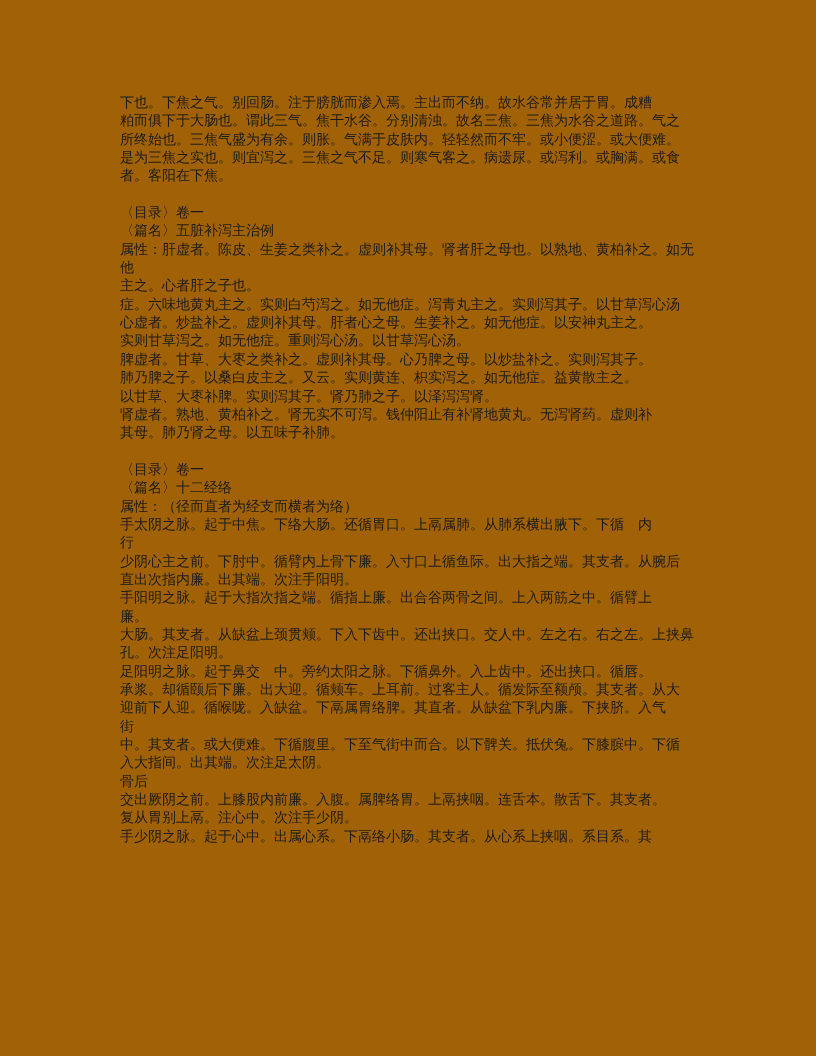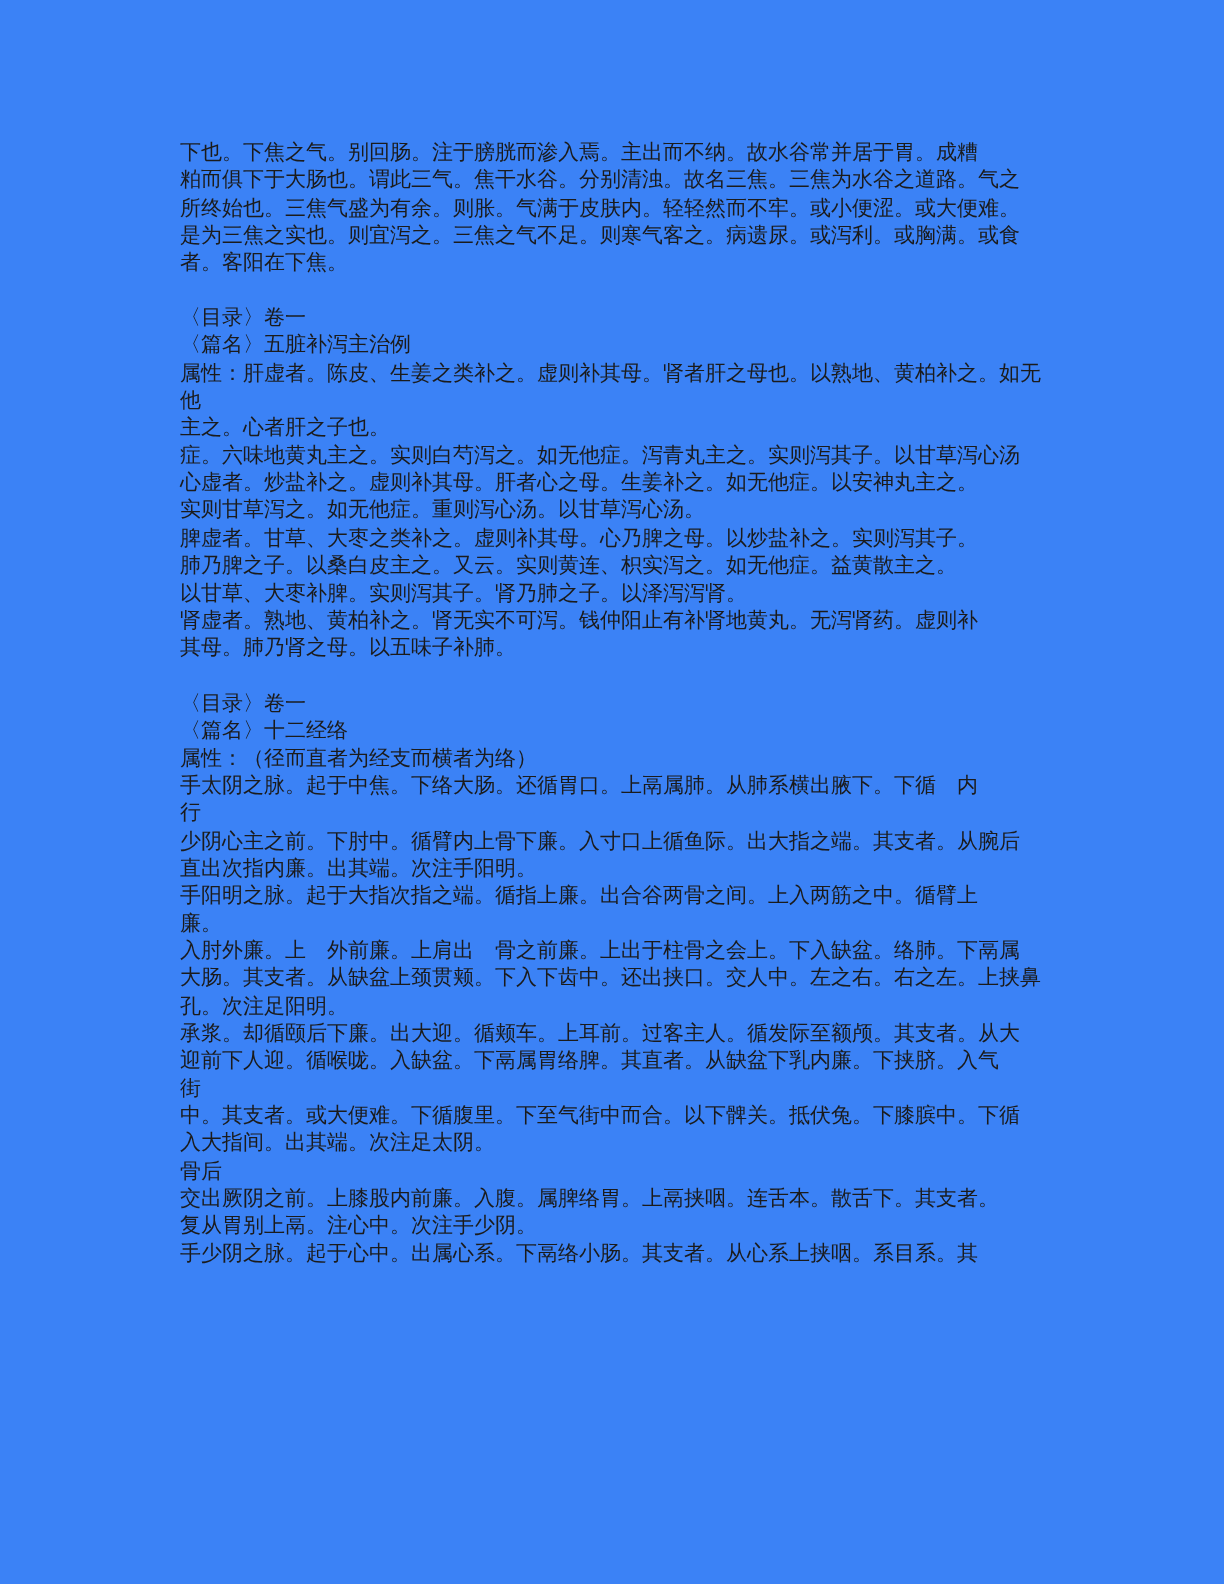--- a/index.html
+++ b/index.html
@@ -13,21 +13,21 @@
     position: relative;
     overflow: hidden;
     font-family: "Liberation Serif", "DejaVu Serif", serif;
   }
   .page {
     position: absolute;
     left: 0;
     top: 0;
     width: 816px;
     height: 1056px;
-    background: #3b82f6;
+    background: #a16207;
   }
   .text-block {
     position: absolute;
     left: 120px;
     top: 94px;
     width: 600px;
   }
   .section + .section {
     margin-top: 18.35px; 
   }
@@ -69,23 +69,23 @@
       <div class="section">
         <div class="line">〈目录〉卷一</div>
         <div class="line">〈篇名〉十二经络</div>
         <div class="line">属性：（径而直者为经支而横者为络）</div>
         <div class="line">手太阴之脉。起于中焦。下络大肠。还循胃口。上鬲属肺。从肺系横出腋下。下循　内</div>
         <div class="line">行</div>
         <div class="line">少阴心主之前。下肘中。循臂内上骨下廉。入寸口上循鱼际。出大指之端。其支者。从腕后</div>
         <div class="line">直出次指内廉。出其端。次注手阳明。</div>
         <div class="line">手阳明之脉。起于大指次指之端。循指上廉。出合谷两骨之间。上入两筋之中。循臂上</div>
         <div class="line">廉。</div>
-        <div class="line">入肘外廉。上　外前廉。上肩出　骨之前廉。上出于柱骨之会上。下入缺盆。络肺。下鬲属</div>
         <div class="line">大肠。其支者。从缺盆上颈贯颊。下入下齿中。还出挟口。交人中。左之右。右之左。上挟鼻</div>
         <div class="line">孔。次注足阳明。</div>
+        <div class="line">足阳明之脉。起于鼻交　中。旁约太阳之脉。下循鼻外。入上齿中。还出挟口。循唇。</div>
         <div class="line">承浆。却循颐后下廉。出大迎。循颊车。上耳前。过客主人。循发际至额颅。其支者。从大</div>
         <div class="line">迎前下人迎。循喉咙。入缺盆。下鬲属胃络脾。其直者。从缺盆下乳内廉。下挟脐。入气</div>
         <div class="line">街</div>
         <div class="line">中。其支者。或大便难。下循腹里。下至气街中而合。以下髀关。抵伏兔。下膝膑中。下循</div>
         <div class="line">入大指间。出其端。次注足太阴。</div>
         <div class="line">骨后</div>
         <div class="line">交出厥阴之前。上膝股内前廉。入腹。属脾络胃。上鬲挟咽。连舌本。散舌下。其支者。</div>
         <div class="line">复从胃别上鬲。注心中。次注手少阴。</div>
         <div class="line">手少阴之脉。起于心中。出属心系。下鬲络小肠。其支者。从心系上挟咽。系目系。其</div>
       </div>

